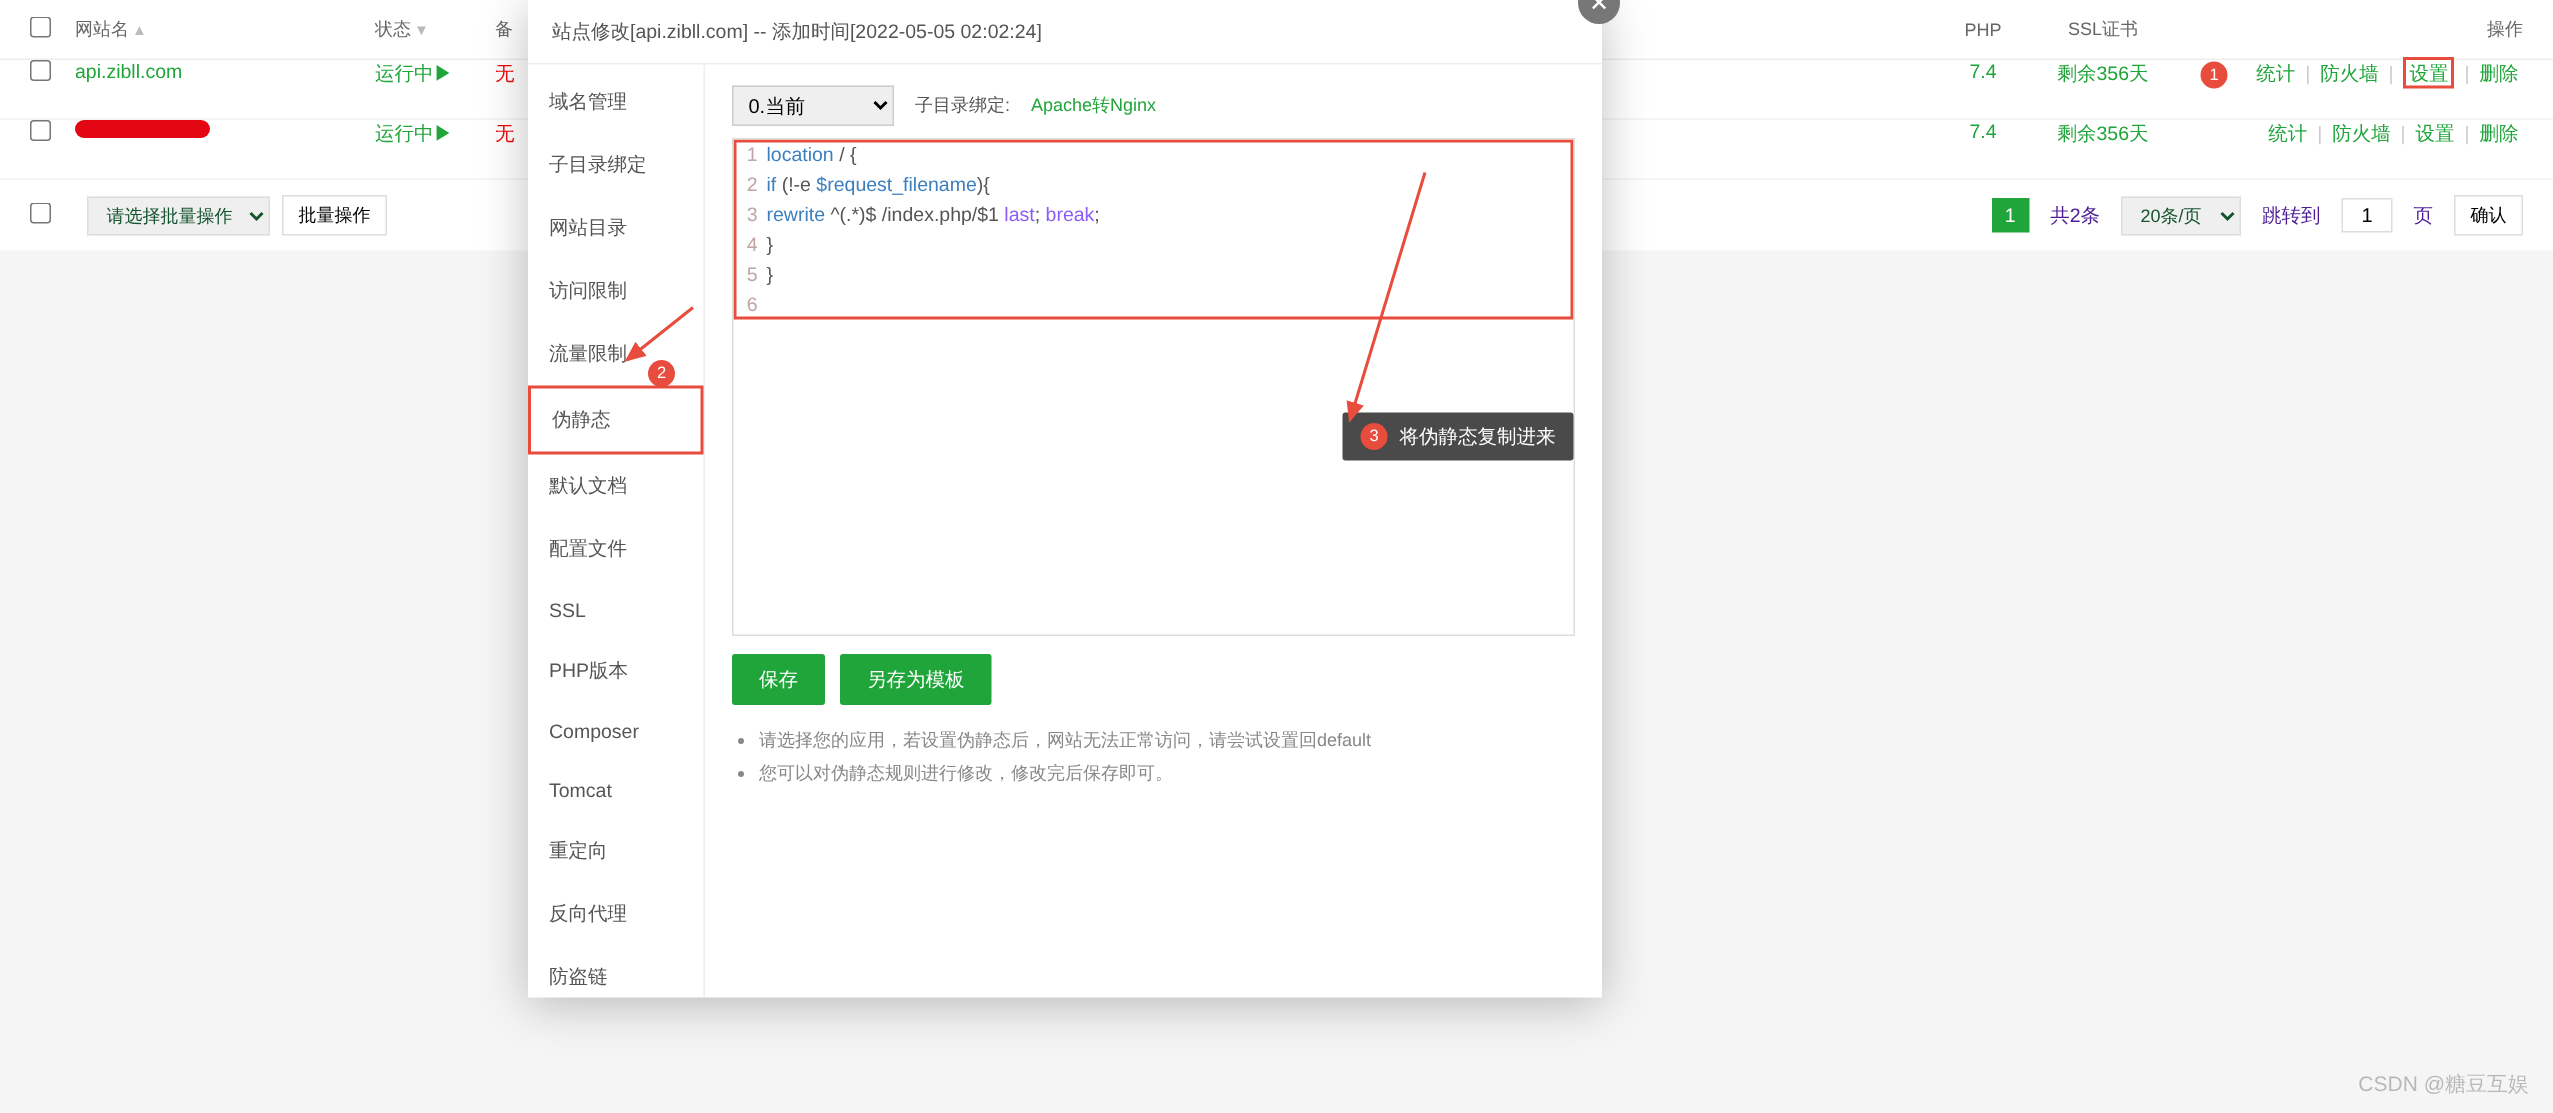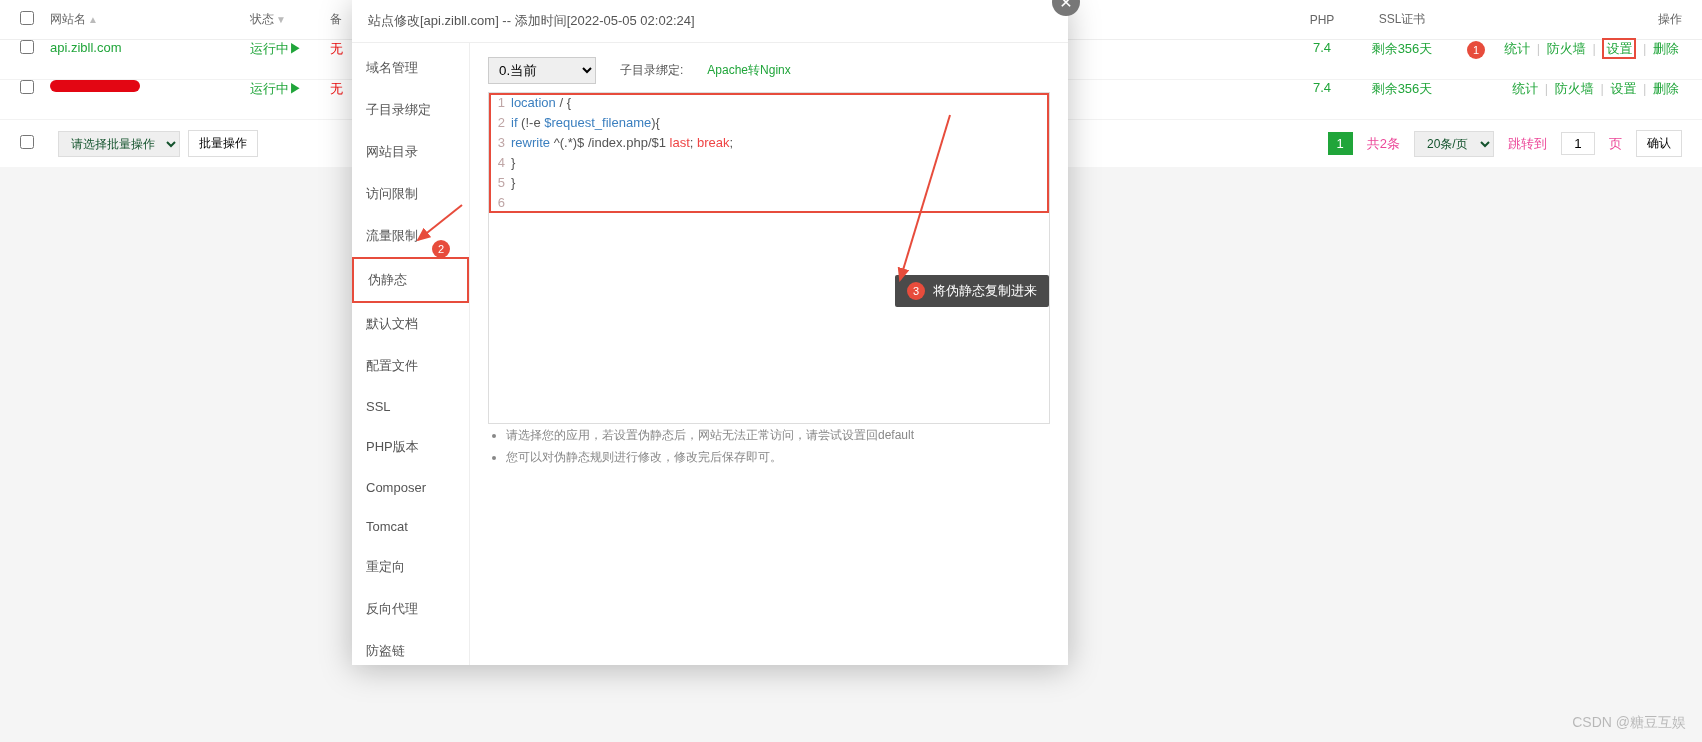--- a/index.html
+++ b/index.html
@@ -20,42 +20,42 @@
 input[type=checkbox]{ width:14px; height:14px; }
 .op-link { color: #20a53a; margin: 0 3px; cursor: pointer; }
 .op-sep { color: #ccc; }
 .settings-hl { border: 2px solid #e74c3c; padding: 1px 2px; }
 .redacted { background: #e30613; width: 90px; height: 12px; border-radius: 6px; display: inline-block; }
 .footer-bar { display: flex; align-items: center; padding: 10px 20px; gap: 8px; }
 .footer-spacer { flex: 1; }
 .sel-batch { padding: 4px 8px; border: 1px solid #ddd; color: #14532d; font-size: 12px; min-width: 110px; }
 .btn-sm { padding: 4px 10px; border: 1px solid #ddd; background: #fff; font-size: 12px; cursor: pointer; }
 .pg-cur { background: #20a53a; color: #fff; padding: 4px 9px; }
-.pg-txt { padding: 4px 6px; color: #ec4899; }
+.pg-txt { padding: 4px 6px; color: #4c1d95; }
 .pg-input { width: 34px; text-align: center; padding: 3px; border: 1px solid #ddd; }
 
 .overlay { position: absolute; inset: 0; }
 .modal { position: absolute; left: 352px; top: 0; width: 716px; height: 665px; background: #fff; box-shadow: 0 4px 30px rgba(0,0,0,.25); display: flex; flex-direction: column; }
 .modal-header { padding: 12px 16px; font-size: 13px; color: #555; border-bottom: 1px solid #eee; position: relative; }
 .modal-close { position: absolute; right: -12px; top: -12px; width: 28px; height: 28px; background: #777; color: #fff; border-radius: 50%; display: flex; align-items: center; justify-content: center; font-size: 16px; cursor: pointer; }
 .modal-body { flex: 1; display: flex; overflow: hidden; }
 .side { width: 118px; border-right: 1px solid #eee; padding-top: 4px; }
 .side-item { padding: 12px 14px; font-size: 13px; color: #555; cursor: pointer; position: relative; }
 .side-item.active { border: 2px solid #e74c3c; }
 .pill { display: inline-block; width: 18px; height: 18px; border-radius: 50%; background: #e74c3c; color: #fff; font-size: 11px; line-height: 18px; text-align: center; }
 .main { flex: 1; padding: 14px 18px; display: flex; flex-direction: column; }
-.toolbar { display: flex; align-items: center; gap: 24px; margin-bottom: 8px; font-size: 12px; }
+.toolbar { display: flex; align-items: center; gap: 14px; margin-bottom: 8px; font-size: 12px; }
 .toolbar select { padding: 4px 6px; border: 1px solid #ccc; min-width: 108px; }
 .link-green { color: #20a53a; cursor: pointer; }
 .code-wrap { border: 1px solid #ddd; height: 332px; overflow: hidden; position: relative; }
 .code-hl { position: absolute; top: 0; left: 0; right: 0; border: 2px solid #e74c3c; height: 120px; pointer-events: none; }
 .code { font-family: Liberation Sans, sans-serif; font-size: 13px; line-height: 20px; }
 .gutter { display: inline-block; width: 16px; text-align: right; color: #bfa5a5; margin-right: 6px; user-select: none; }
 .kw-blue { color: #3b7fbf; }
-.kw-red { color: #ef4444; }
+.kw-red { color: #8b5cf6; }
 .btn-row { display: flex; gap: 10px; margin: 12px 0; }
 .btn-primary { background: #20a53a; color: #fff; border: none; padding: 8px 18px; font-size: 13px; cursor: pointer; border-radius: 2px; }
 .tips li { list-style: disc; margin-left: 18px; color: #888; font-size: 12px; line-height: 22px; }
 
 .anno-arrow1 { position: absolute; pointer-events: none; }
 .tooltip { position: absolute; left: 895px; top: 275px; background: #4a4a4a; color: #fff; padding: 7px 12px; font-size: 13px; border-radius: 2px; display: flex; align-items: center; gap: 8px; }
 .watermark { position: absolute; right: 16px; bottom: 10px; color: rgba(0,0,0,.25); font-size: 14px; }
 .sort-ic { color:#bbb; font-size:10px; margin-left:2px;}
 </style>
 </head>
@@ -149,20 +149,24 @@
           <div class="code-hl"></div>
           <div class="code" id="code">
               <div><span class="gutter">1</span><span class="kw-blue">location</span> / {</div>
               <div><span class="gutter">2</span><span class="kw-blue">if</span> (!-e <span class="kw-blue">$request_filename</span>){</div>
               <div><span class="gutter">3</span><span class="kw-blue">rewrite</span>  ^(.*)$  /index.php/$1  <span class="kw-red">last</span>;   <span class="kw-red">break</span>;</div>
               <div><span class="gutter">4</span>}</div>
               <div><span class="gutter">5</span>}</div>
               <div><span class="gutter">6</span></div>
             </div>
         </div>
+        <div class="btn-row">
+          <button class="btn-primary">保存</button>
+          <button class="btn-primary">另存为模板</button>
+        </div>
         <ul class="tips" id="tips">
             <li>请选择您的应用，若设置伪静态后，网站无法正常访问，请尝试设置回default</li>
             <li>您可以对伪静态规则进行修改，修改完后保存即可。</li>
           </ul>
       </div>
     </div>
   </div>
 </div>
 
 <span class="pill" style="position:absolute;left:1467px;top:41px">1</span>

